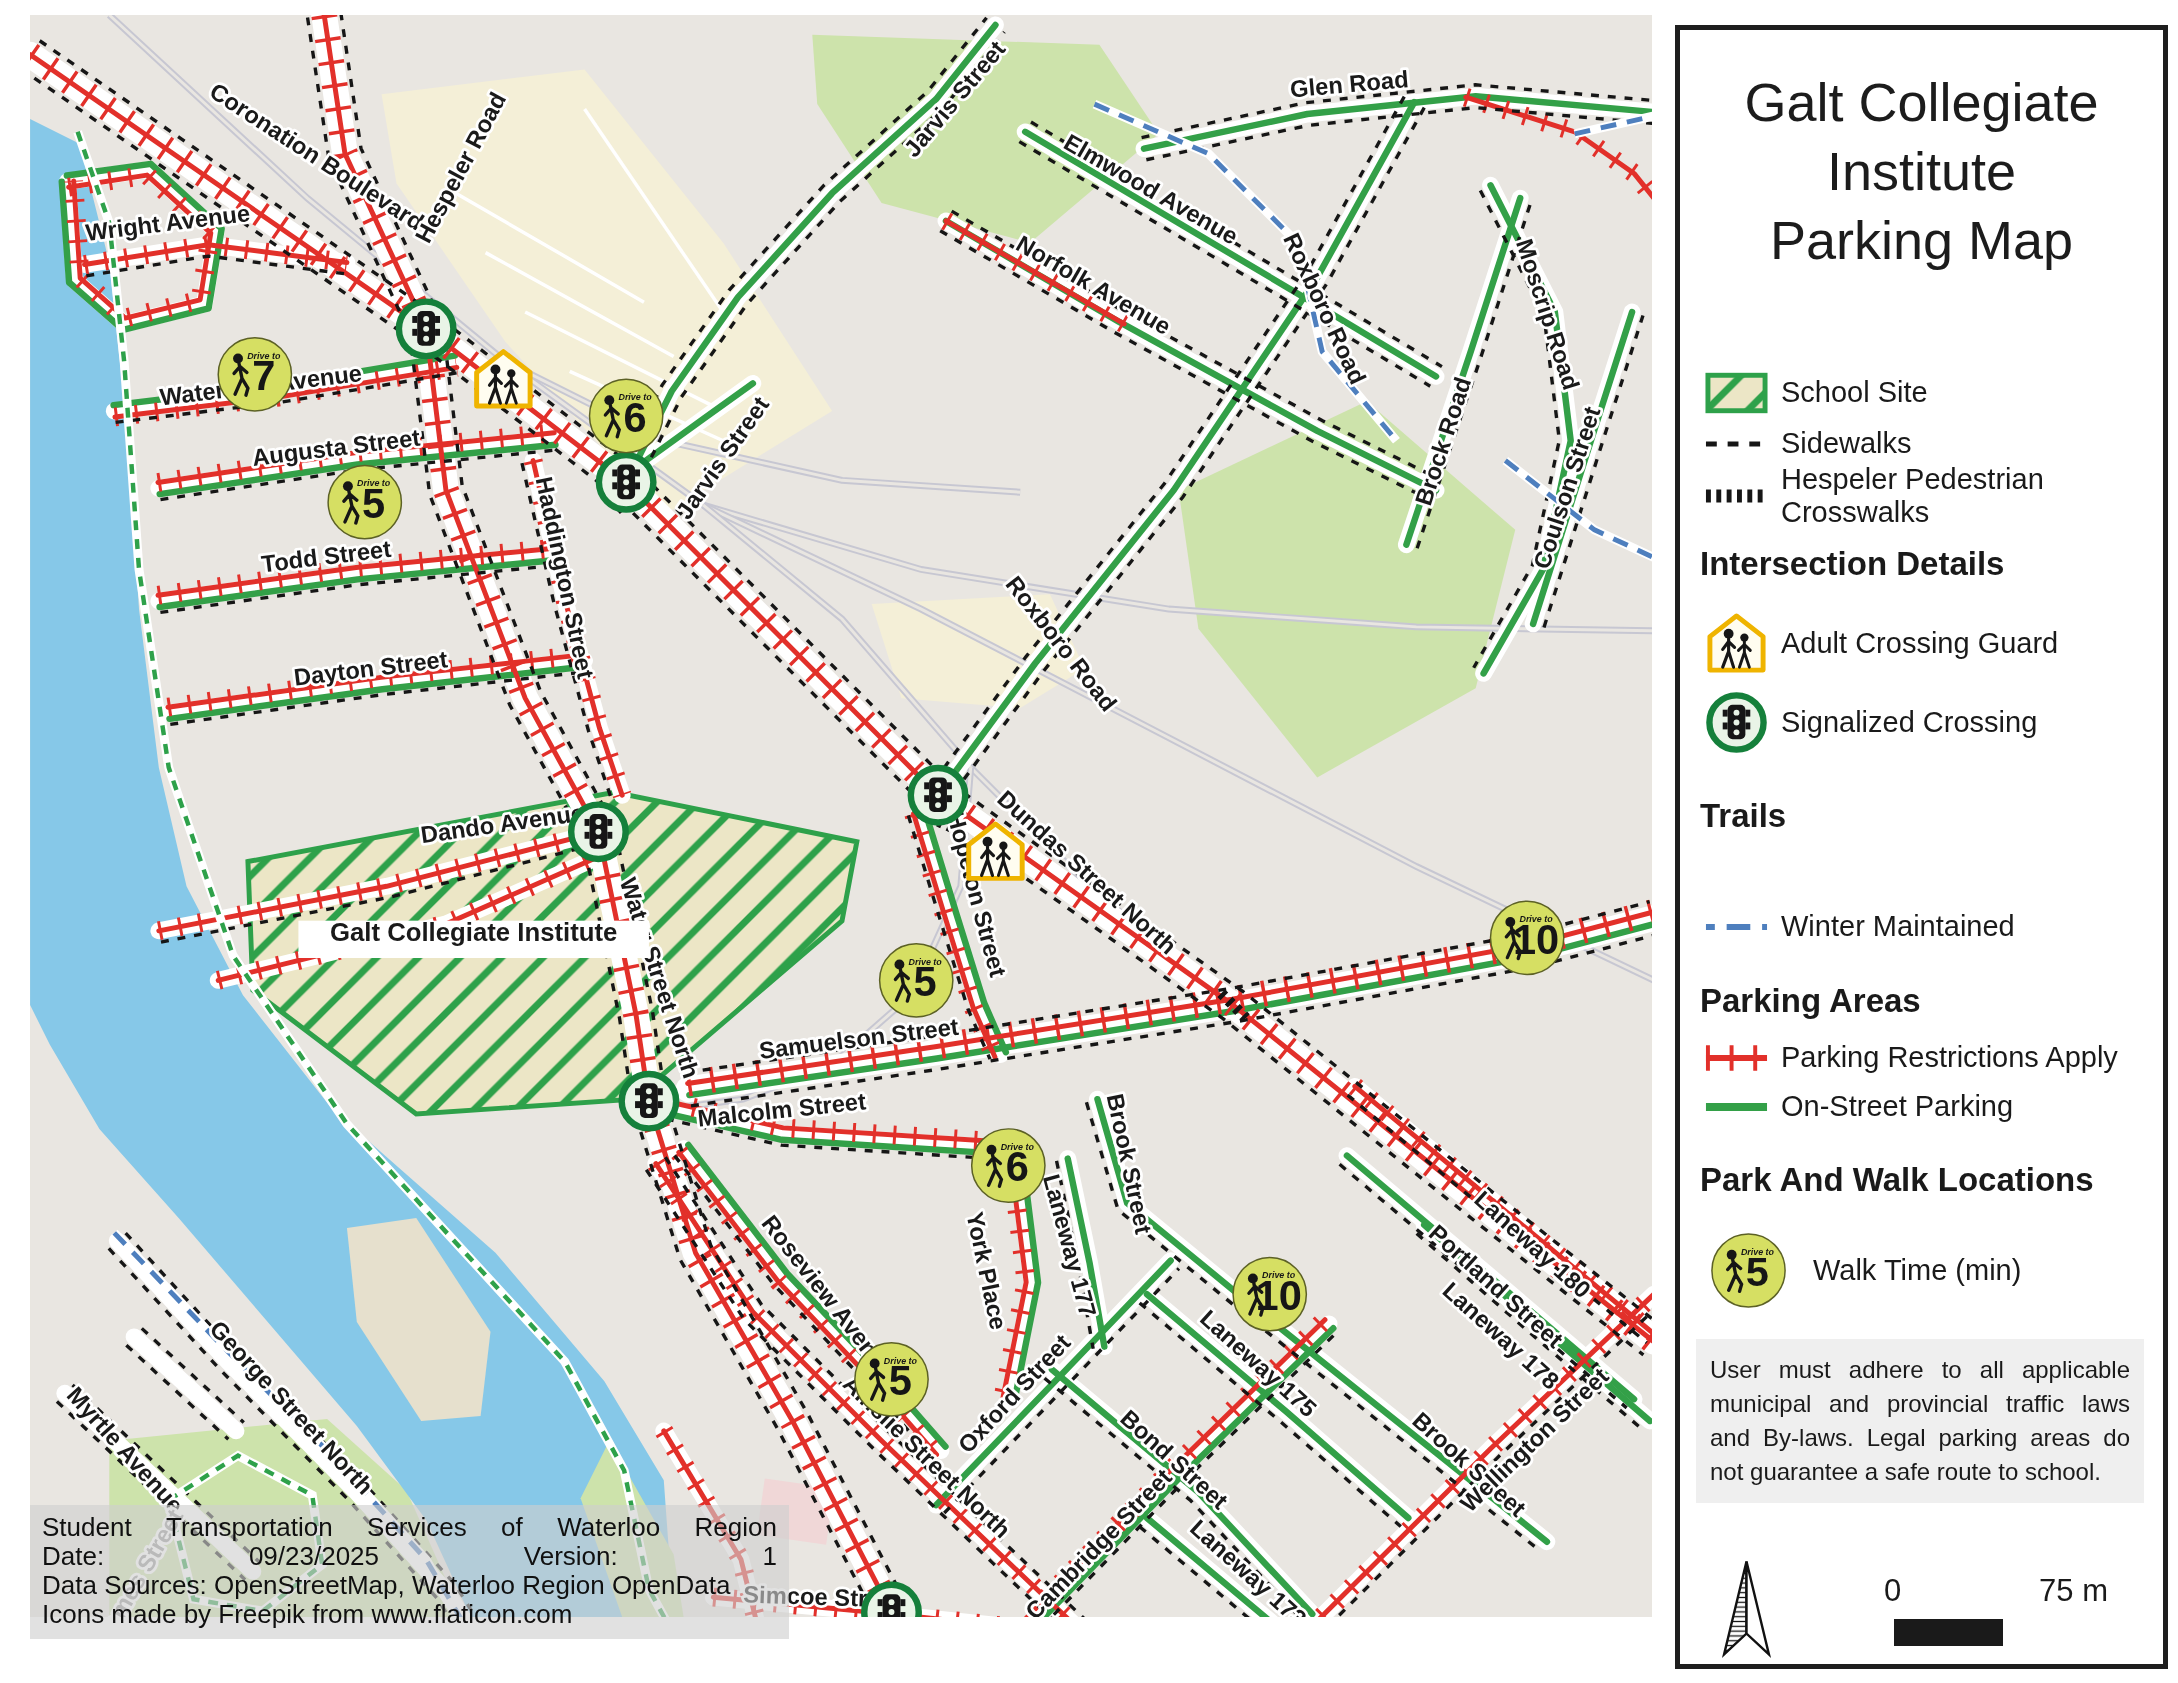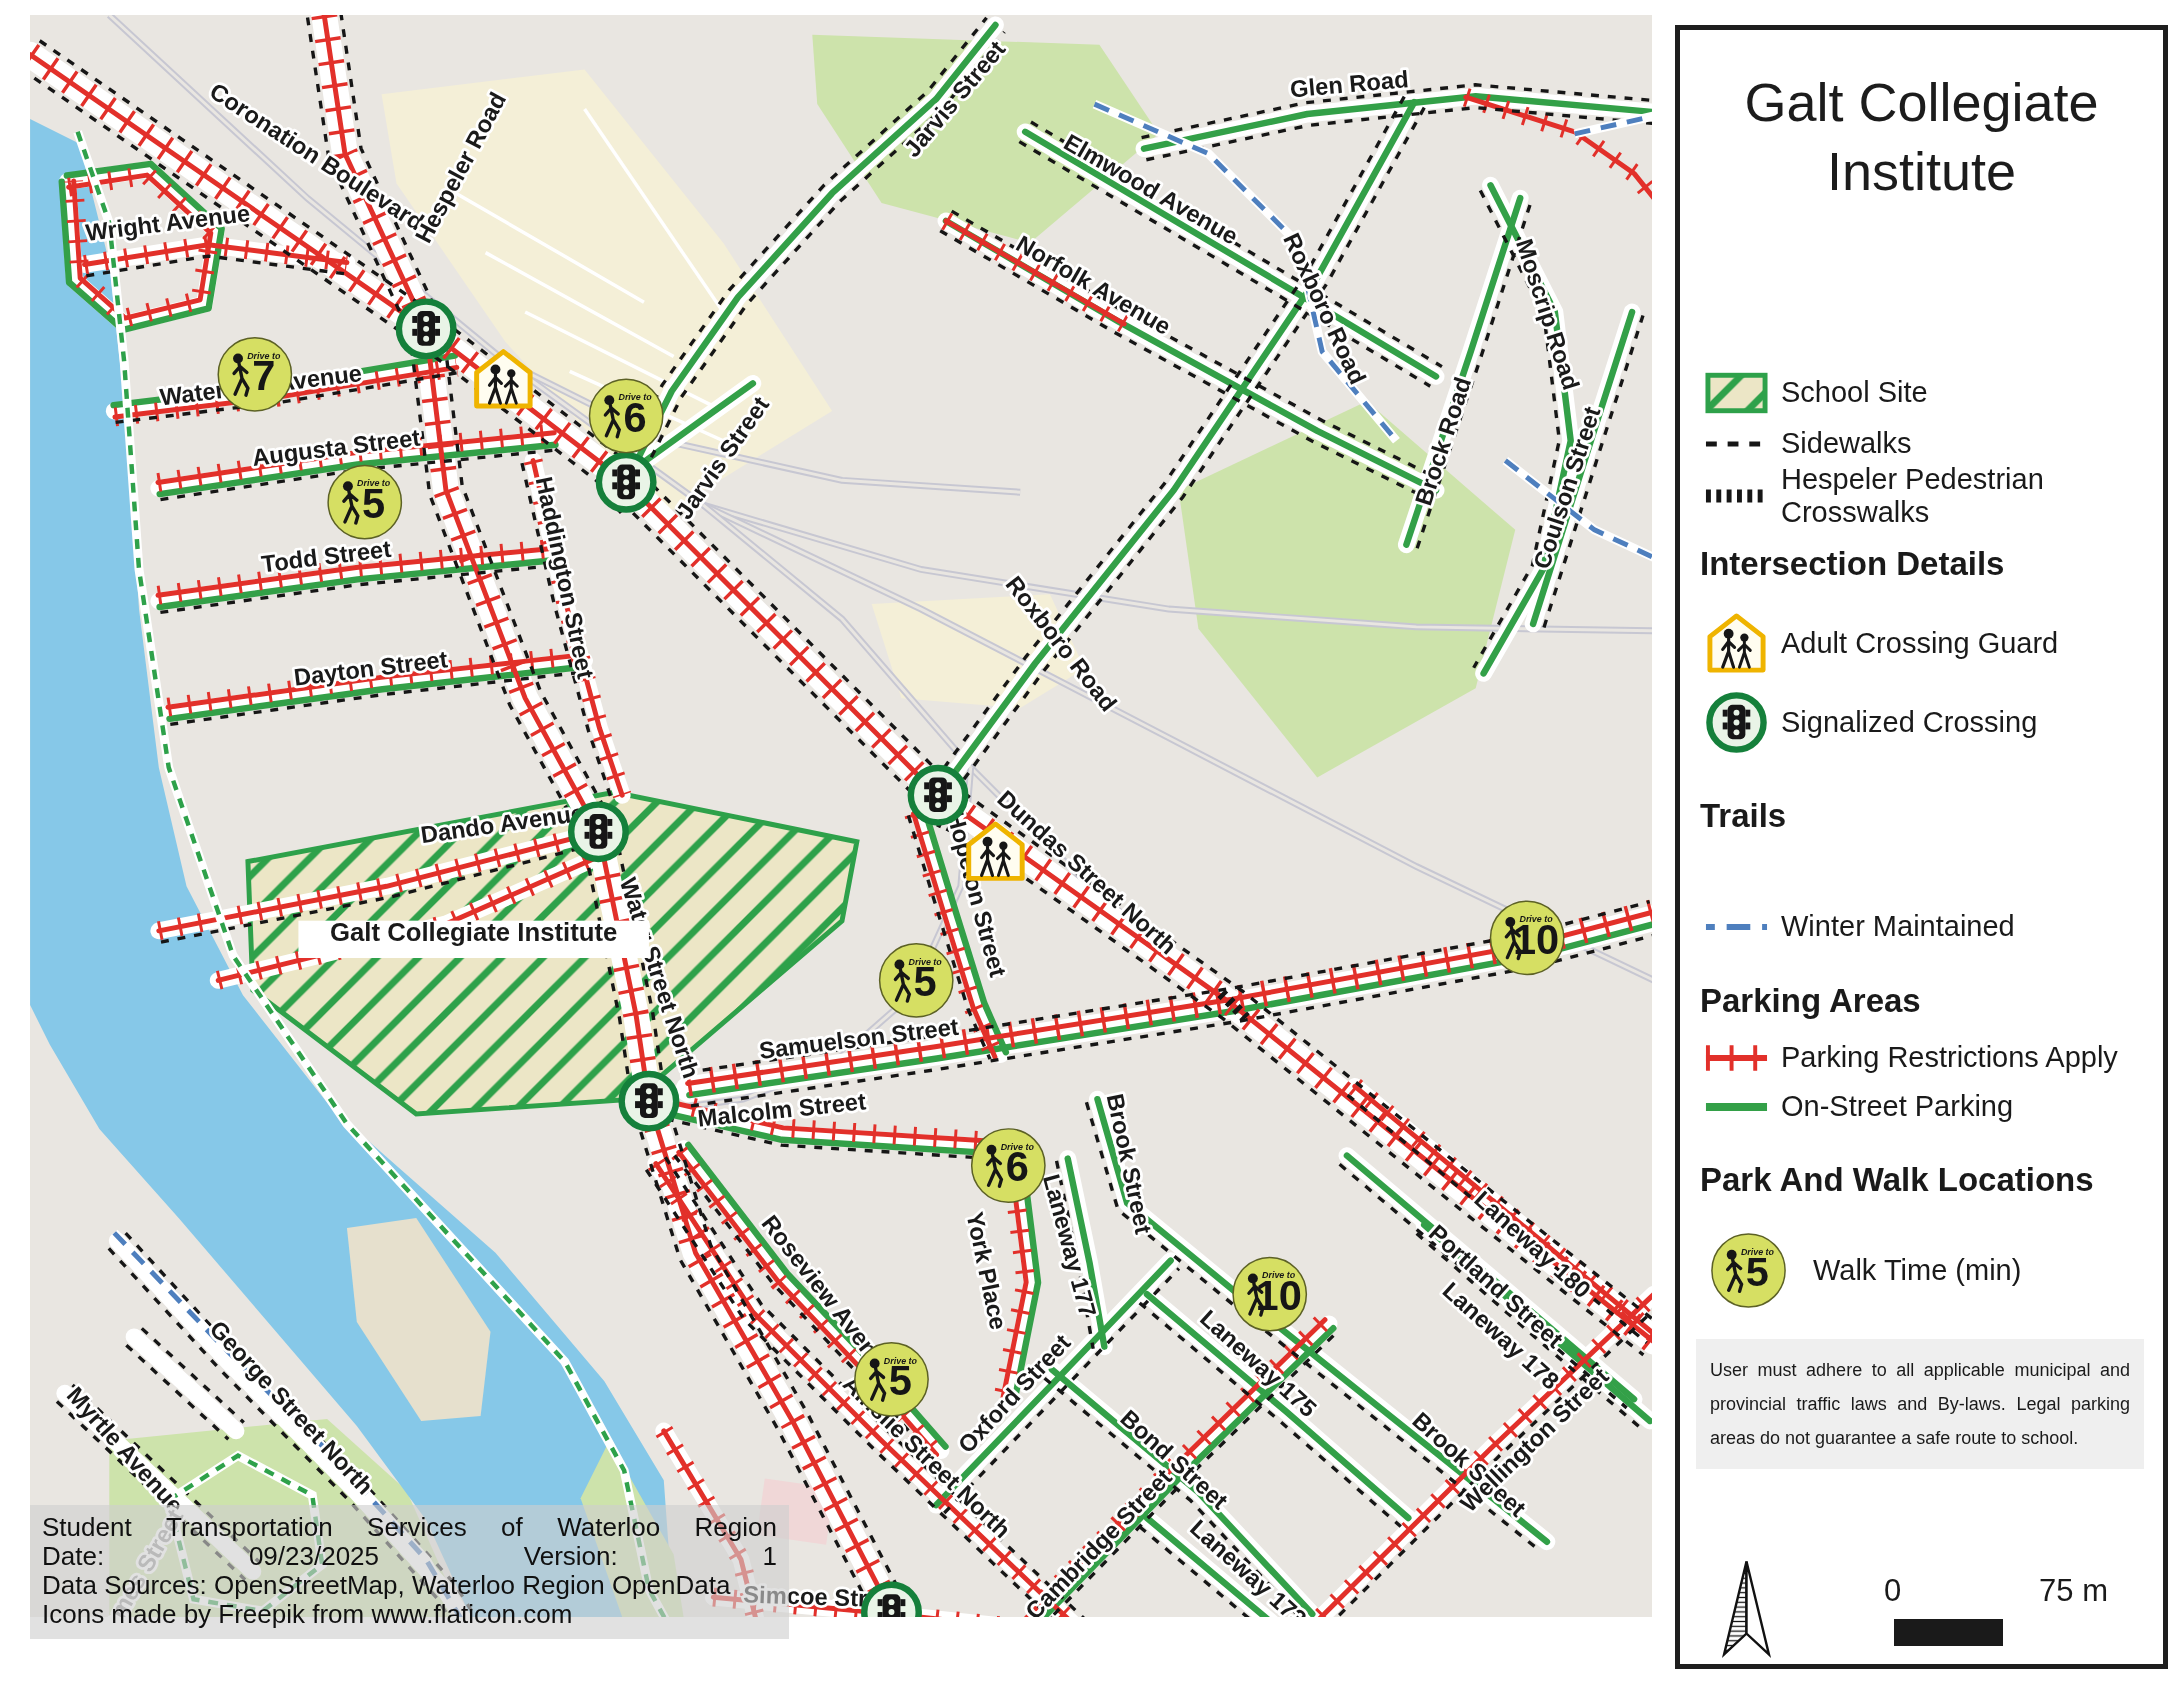--- a/index.html
+++ b/index.html
@@ -13,21 +13,21 @@
   .attr-row.justify{display:flex;justify-content:space-between;align-items:flex-end;}
   .legend{position:absolute;left:1675px;top:25px;width:483px;height:1634px;background:#ffffff;
        border:5px solid #1e1e1e;box-sizing:content-box;}
   .lg-inner{position:absolute;left:0;top:0;width:100%;height:100%;}
   .lg-title{position:absolute;left:0;top:38px;width:100%;text-align:center;font-size:54px;line-height:69px;color:#1c1c1c;}
   .lg-row{position:absolute;left:24px;display:flex;align-items:center;height:51px;justify-content:center;}
   .lg-row .sw{width:77px;display:flex;justify-content:flex-start;align-items:center;flex:0 0 77px;}
   .lg-label{font-size:29px;}
   .lg-head{position:absolute;left:20px;font-size:33px;font-weight:bold;}
   .lg-disclaimer{position:absolute;left:16px;top:1309px;width:420px;background:#efefef;
-       padding:14px 14px;font-size:18px;line-height:34px;text-align:justify;}
+       padding:14px 14px;font-size:24px;line-height:34px;text-align:justify;}
   .lg-bottom{position:absolute;left:24px;top:1525px;width:426px;display:flex;align-items:flex-start;}
   .lg-scale{margin-left:95px;margin-top:18px;width:228px;}
   .lg-scale-nums{display:flex;justify-content:space-between;font-size:31px;padding:0 4px 0 0;}
   .lg-scale-bar{margin-top:10px;margin-left:10px;width:109px;height:27px;background:#1a1a1a;}
   svg text{font-family:"Liberation Sans", sans-serif;}
 </style>
 </head>
 <body>
 
 <div class="map-panel">
@@ -585,20 +585,21 @@
     <div class="attr-row"><span>Data Sources: OpenStreetMap, Waterloo Region OpenData</span></div>
     <div class="attr-row"><span>Icons made by Freepik from www.flaticon.com</span></div>
   </div>
 </div>
 
 <div class="legend">
   <div class="lg-inner">
     <div class="lg-title">
       <div>Galt Collegiate</div>
       <div>Institute</div>
+      <div>Parking Map</div>
     </div>
 
     <div class="lg-row" style="top:337px">
       <span class="sw">
           <svg width="65" height="44" viewBox="0 0 66 44">
         <rect x="4" y="4" width="58" height="36" fill="url(#schoolHatch)" stroke="#2ea14a" stroke-width="5"></rect>
       </svg>
         </span>
       <span class="lg-label">School Site</span>
     </div>

